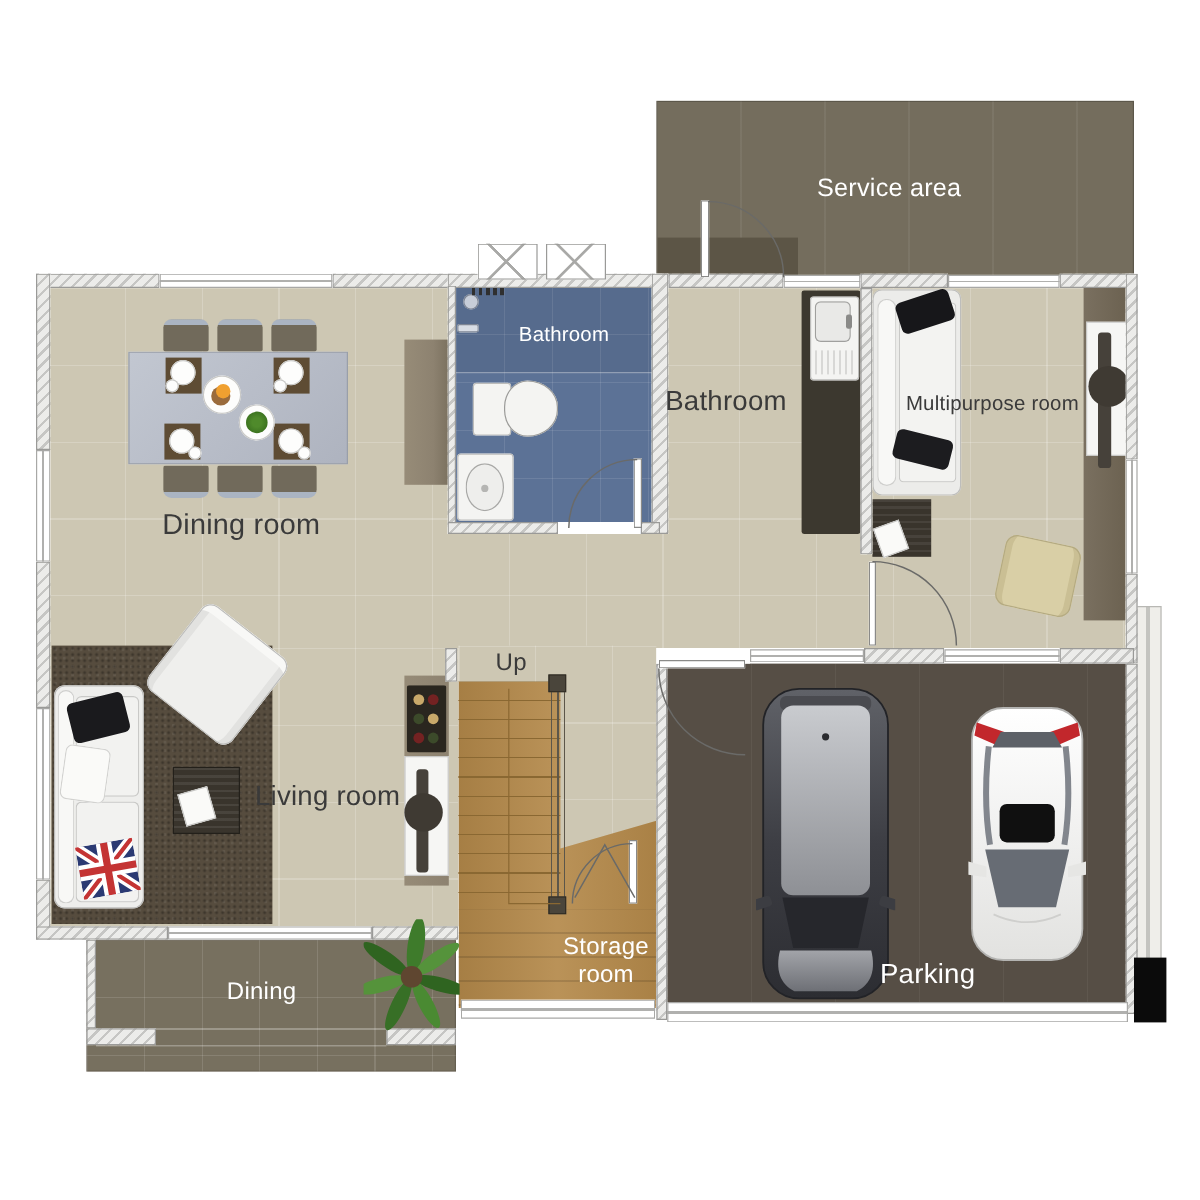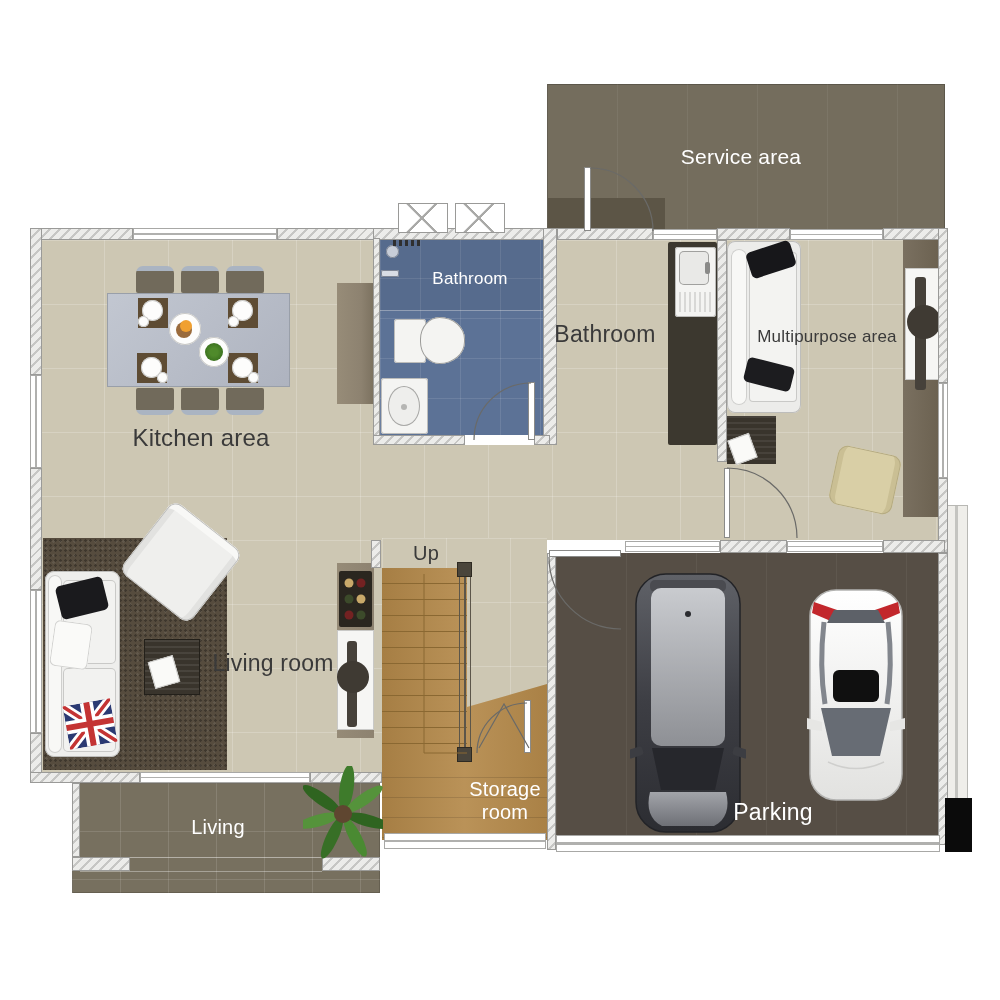--- a/index.html
+++ b/index.html
@@ -282,21 +282,21 @@
       <path d="M 479 748 L 504 704 L 529 748"></path>
     </g>
     <g fill="none" stroke="#8a6832" stroke-width="1">
       <path d="M 424 574 V 753 H 467"></path>
     </g>
   </svg>
 
   <div class="lbl white" style="left:741px;top:157px;font-size:21px;">Service area</div>
   <div class="lbl white" style="left:470px;top:279px;font-size:17px;">Bathroom</div>
   <div class="lbl dark" style="left:605px;top:334px;font-size:23px;">Bathroom</div>
-  <div class="lbl dark" style="left:827px;top:337px;font-size:17px;">Multipurpose area</div>
-  <div class="lbl dark" style="left:201px;top:438px;font-size:24px;">Kitchen area</div>
+  <div class="lbl dark" style="left:827px;top:337px;font-size:17px;">Multipurpose room</div>
+  <div class="lbl dark" style="left:201px;top:438px;font-size:24px;">Dining room</div>
   <div class="lbl dark" style="left:273px;top:663px;font-size:23px;">Living room</div>
   <div class="lbl dark" style="left:426px;top:553px;font-size:20px;">Up</div>
   <div class="lbl white wrap" style="left:505px;top:801px;font-size:20px;width:72px;">Storage room</div>
-  <div class="lbl white" style="left:218px;top:827px;font-size:20px;">Living</div>
+  <div class="lbl white" style="left:218px;top:827px;font-size:20px;">Dining</div>
   <div class="lbl white" style="left:773px;top:812px;font-size:23px;">Parking</div>
 
 </div>
 
 </body></html>

